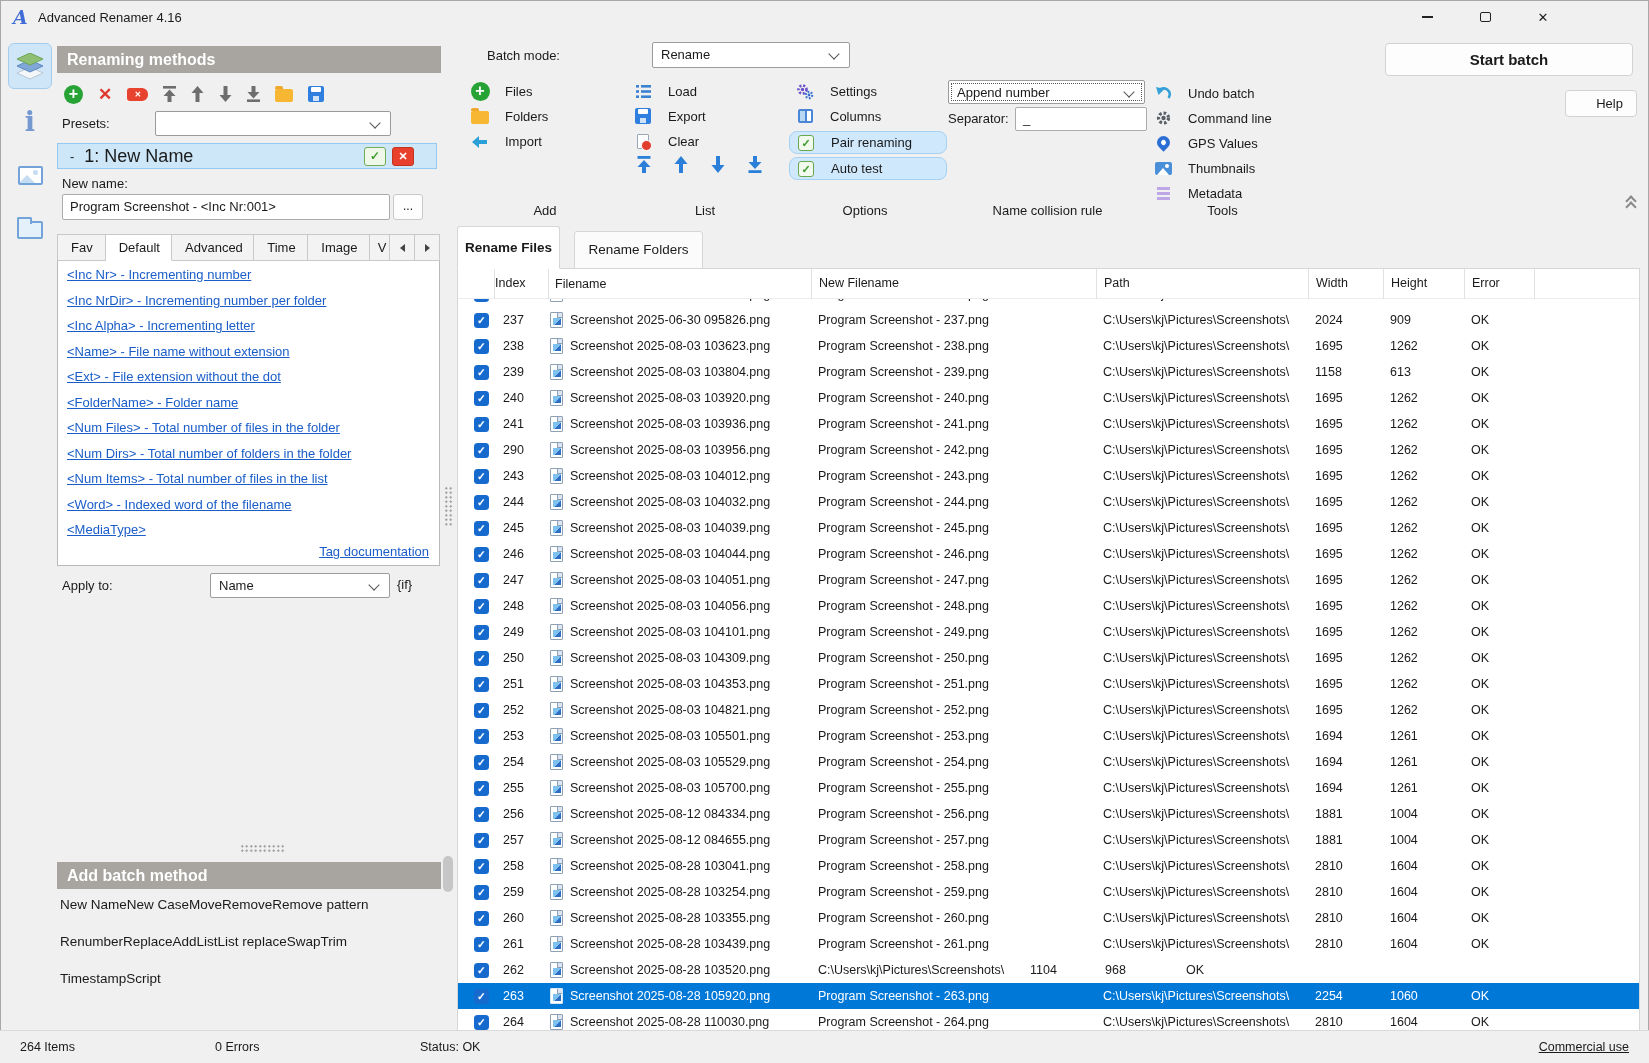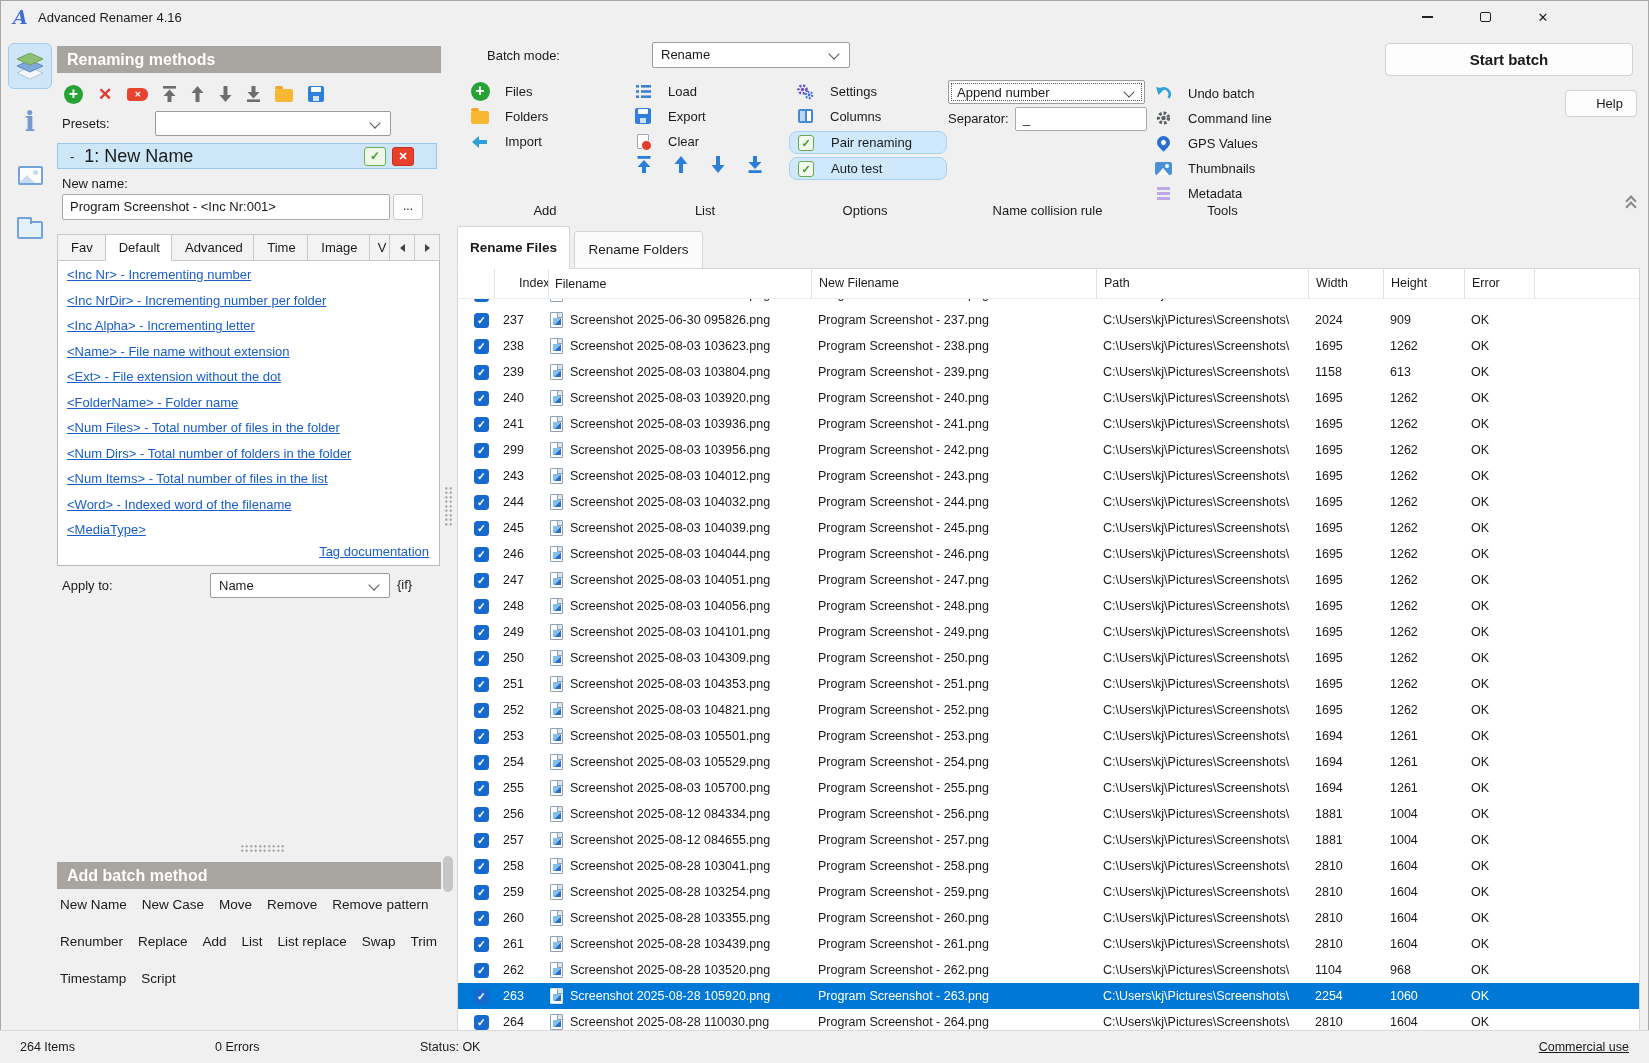--- a/index.html
+++ b/index.html
@@ -76,21 +76,21 @@
   .tagdoc { position:absolute; right:10px; bottom:6px; font-size:13px; color:#1a5dc8; text-decoration:underline; cursor:pointer; }
 
   .if-btn { position:absolute; left:397px; top:541px; font-size:13px; cursor:pointer; }
 
   
   .hdots { position:absolute; left:240px; top:808px; width:46px; height:9px; background:radial-gradient(#9a9a9a 1px, transparent 1.2px); background-size:4.5px 4.5px; }
   .vdots { position:absolute; left:444px; top:450px; width:9px; height:40px; background:radial-gradient(#9a9a9a 1px, transparent 1.2px); background-size:4.5px 4.5px; }
   .split-thumb { position:absolute; left:443px; top:820px; width:10px; height:36px; background:#c6c6c6; border-radius:5px; }
 
   
-  .abm-row { position:absolute; left:60px; font-size:13.5px; display:flex; gap:15px; }
+  .abm-row { position:absolute; left:60px; font-size:13.5px; display:flex; }
   .abm-row span { cursor:pointer; white-space:nowrap; }
 
   
   .tt-label { position:absolute; font-size:13px; }
   .btn { position:absolute; background:#fdfdfd; border:1px solid #d2d2d2; border-radius:4px; text-align:center; cursor:pointer; }
   .start-batch { left:1385px; top:7px; width:248px; height:33px; font-size:15px; font-weight:bold; line-height:31px; }
   .help-btn { left:1565px; top:54px; width:72px; height:27px; font-size:13px; line-height:25px;padding-left:17px; }
 
   .tcol { position:absolute; top:45px; }
   .titem { display:flex; align-items:center; gap:15px; height:20px; margin-bottom:5px; cursor:pointer; font-size:13px; white-space:nowrap; }
@@ -112,21 +112,21 @@
   .ic-thumb::before { content:''; position:absolute; top:2px; right:3px; width:4px; height:4px; border-radius:50%; background:#fff; }
   .ic-meta { width:13px; height:13px; background:repeating-linear-gradient(#bda7e6 0 3px, transparent 3px 5px); }
   .dd-focus { outline:1px dotted #555; outline-offset:-4px; }
 
   .collapse-btn { position:absolute; left:1622px; top:158px; width:20px; height:20px; cursor:pointer; }
   .collapse-btn i { position:absolute; left:5px; width:8px; height:8px; border-left:2px solid #8a8a8a; border-top:2px solid #8a8a8a; transform:rotate(45deg); }
   .collapse-btn i:nth-child(1){ top:3px; } .collapse-btn i:nth-child(2){ top:9px; }
 
   
   .list-tab { position:absolute; background:#fbfbfb; border:1px solid #d6d6d6; border-radius:3px 3px 0 0; font-size:13.5px; text-align:center; cursor:pointer; z-index:3; }
-  .lt-files { left:457px; top:190px; width:113px; height:43px; line-height:41px; font-weight:bold; background:#fff; border-bottom-color:#fff; }
+  .lt-files { left:457px; top:190px; width:103px; height:43px; line-height:41px; font-weight:bold; background:#fff; border-bottom-color:#fff; }
   .lt-folders { left:574px; top:195px; width:129px; height:38px; line-height:36px; }
 
   
   .ftable { position:absolute; left:457px; top:232px; width:1183px; height:798px; background:#fff; border:1px solid #d6d6d6; z-index:2; }
   .thead { position:absolute; top:0; left:0; right:0; height:30px; background:#fff; display:flex; z-index:2; border-bottom:1px solid #ececec; }
   .th { font-size:12.5px; line-height:29px; padding-left:7px; border-left:1px solid #e2e2e2; height:30px; white-space:nowrap; overflow:hidden; cursor:pointer; }
   .th:first-child { border-left:none; }
   .tbody { position:absolute; top:30px; left:0; right:0; bottom:0; overflow:hidden; z-index:1; }
   .trow { height:26px; display:flex; align-items:center; font-size:12.5px; white-space:nowrap; cursor:default; }
   .trow.partial { margin-top:-18px; }
@@ -464,21 +464,21 @@
         <i></i>
         <i></i>
       </div>
 
     <div class="list-tab lt-files">Rename Files</div>
     <div class="list-tab lt-folders">Rename Folders</div>
 
     <div class="ftable">
       <div class="thead">
         <div class="th c-sel"></div>
-        <div class="th c-idx" style="padding-left:24px;">Index</div>
+        <div class="th c-idx" style="padding-left:0;">Index</div>
         <div class="th c-file" style="padding-left:6px;">Filename</div>
         <div class="th c-new">New Filename</div>
         <div class="th c-path">Path</div>
         <div class="th c-w">Width</div>
         <div class="th c-h">Height</div>
         <div class="th c-err">Error</div>
         <div class="th c-fill"></div>
       </div>
       <div class="tbody">
           <div class="trow partial">
@@ -574,21 +574,21 @@
             <div class="tc c-path">C:\Users\kj\Pictures\Screenshots\</div>
             <div class="tc c-w">1695</div>
             <div class="tc c-h">1262</div>
             <div class="tc c-err">OK</div>
             <div class="tc c-fill"></div>
           </div>
           <div class="trow">
             <div class="tc c-sel">
               <span class="cb"></span>
             </div>
-            <div class="tc c-idx">299</div>
+            <div class="tc c-idx">290</div>
             <div class="tc c-file">
               <span class="ficon"></span>
               <span>Screenshot 2025-08-03 103956.png</span>
             </div>
             <div class="tc c-new">Program Screenshot - 242.png</div>
             <div class="tc c-path">C:\Users\kj\Pictures\Screenshots\</div>
             <div class="tc c-w">1695</div>
             <div class="tc c-h">1262</div>
             <div class="tc c-err">OK</div>
             <div class="tc c-fill"></div>
@@ -899,21 +899,20 @@
           </div>
           <div class="trow">
             <div class="tc c-sel">
               <span class="cb"></span>
             </div>
             <div class="tc c-idx">262</div>
             <div class="tc c-file">
               <span class="ficon"></span>
               <span>Screenshot 2025-08-28 103520.png</span>
             </div>
-            <div class="tc c-new">Program Screenshot - 262.png</div>
             <div class="tc c-path">C:\Users\kj\Pictures\Screenshots\</div>
             <div class="tc c-w">1104</div>
             <div class="tc c-h">968</div>
             <div class="tc c-err">OK</div>
             <div class="tc c-fill"></div>
           </div>
           <div class="trow selected">
             <div class="tc c-sel">
               <span class="cb"></span>
             </div>

